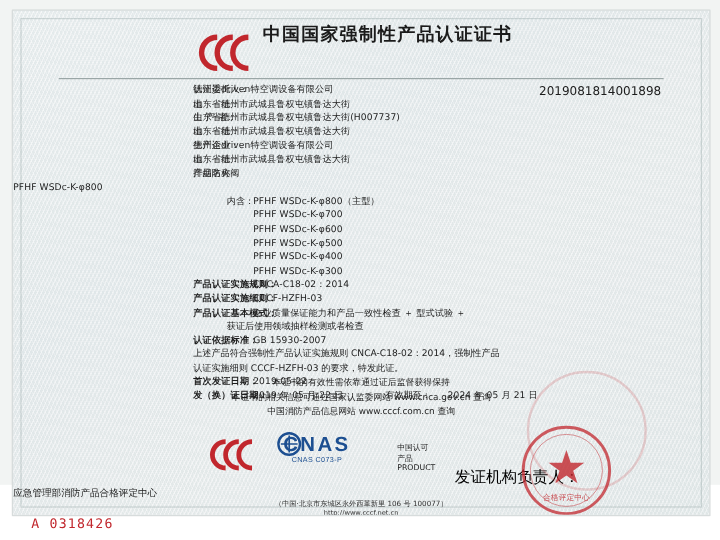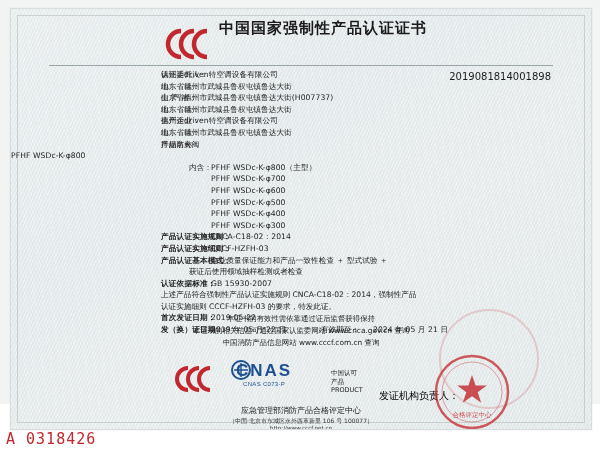--- a/index.html
+++ b/index.html
@@ -233,30 +233,30 @@
     position: absolute;
     left: 418px;
     top: -8px;
     width: 86px;
     height: 86px;
   }
   .sign-label {
     position: absolute;
     left: 368px;
     top: 32px;
-    font-size: 10px;
+    font-size: 13px;
     font-family: "DejaVu Sans", sans-serif;
   }
 
   .issuer {
     position: absolute;
     left: 0;
     top: 396px;
     width: 580px;
-    text-align: center;
+    text-align: left;
     font-size: 8px;
     font-family: "DejaVu Sans", sans-serif;
     color: #1c1c1c;
   }
   .addr {
     position: absolute;
     left: 0;
     top: 408px;
     width: 580px;
     text-align: center;
@@ -271,23 +271,23 @@
     top: 416px;
     width: 580px;
     text-align: center;
     font-size: 5.6px;
     font-family: "DejaVu Sans", sans-serif;
     color: #333;
   }
 
   .serial {
     position: absolute;
-    left: 6px;
+    left: 26px;
     top: 430px;
-    font-size: 15px;
+    font-size: 11px;
     color: #c1272d;
     font-family: "DejaVu Sans Mono", monospace;
     letter-spacing: 1px;
   }
 
   .watermark-ring {
     position: absolute;
     right: 52px;
     top: 300px;
     width: 96px;

